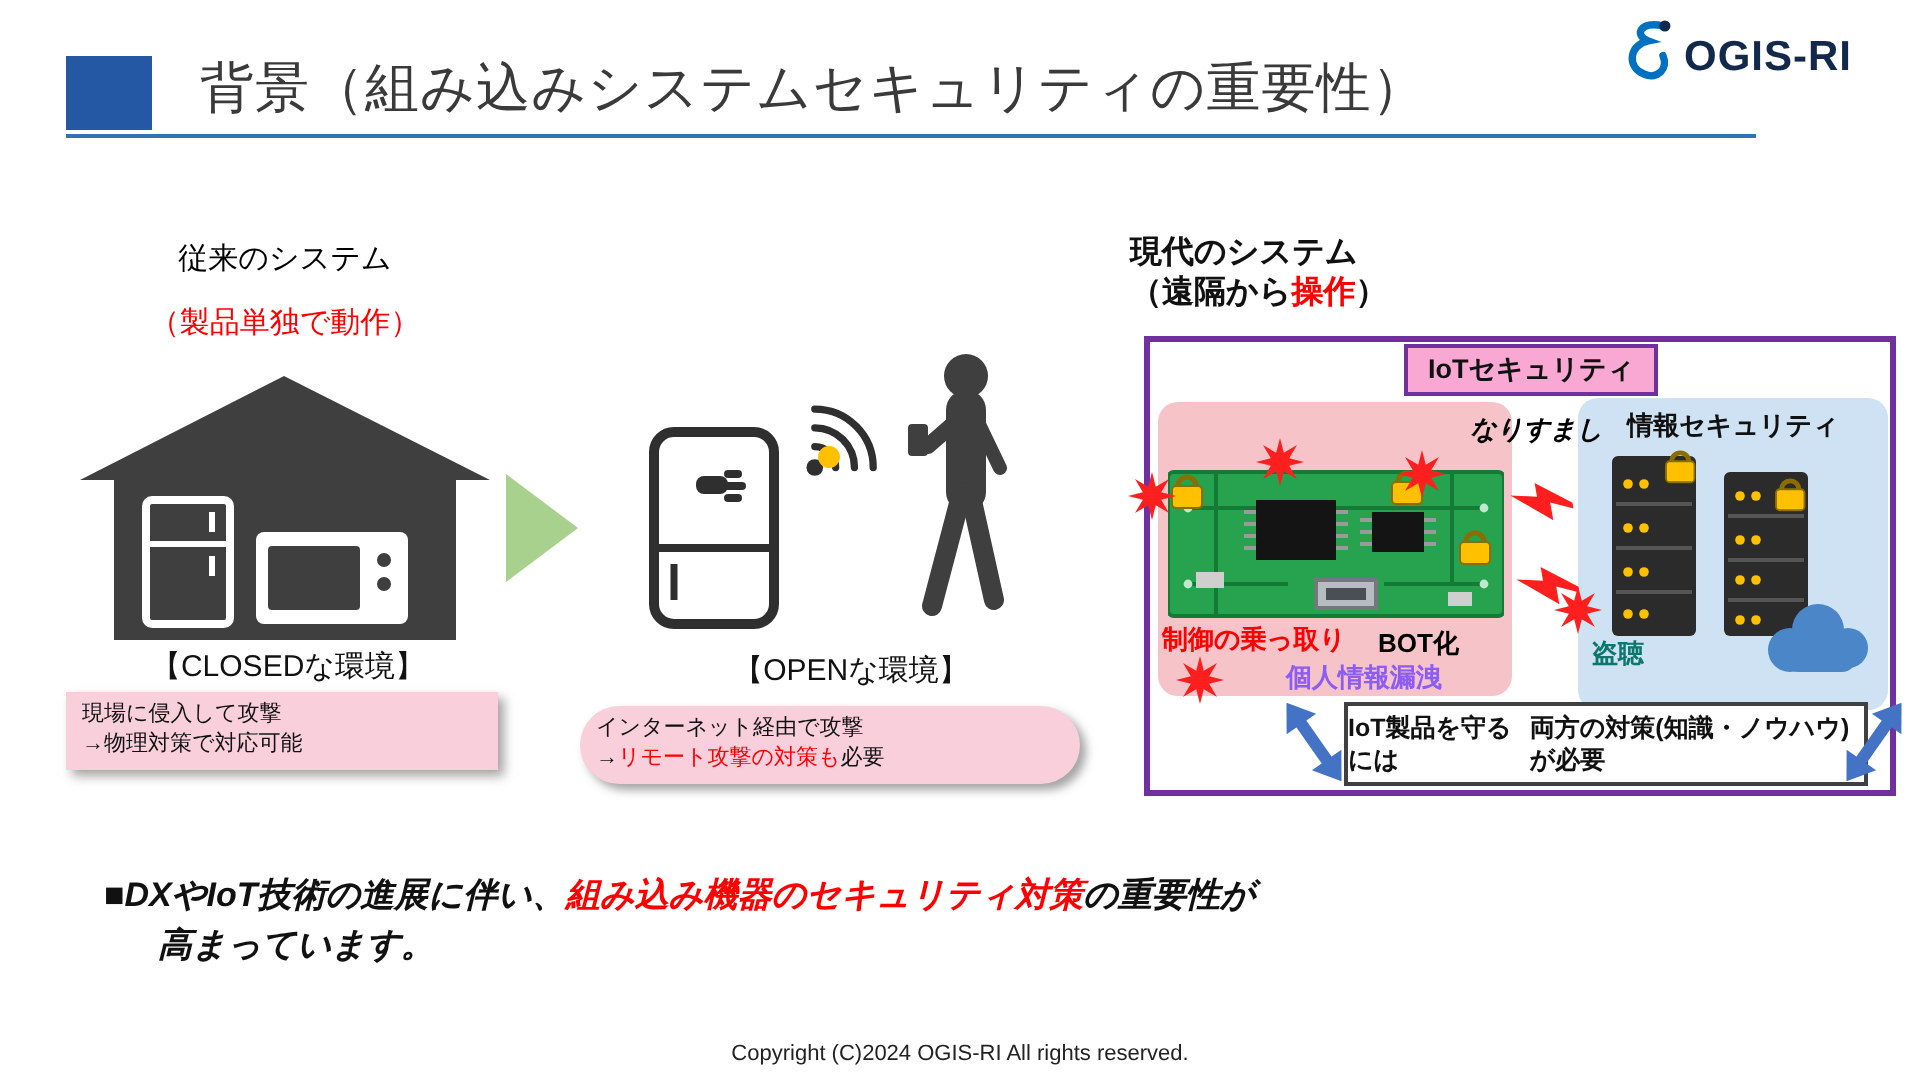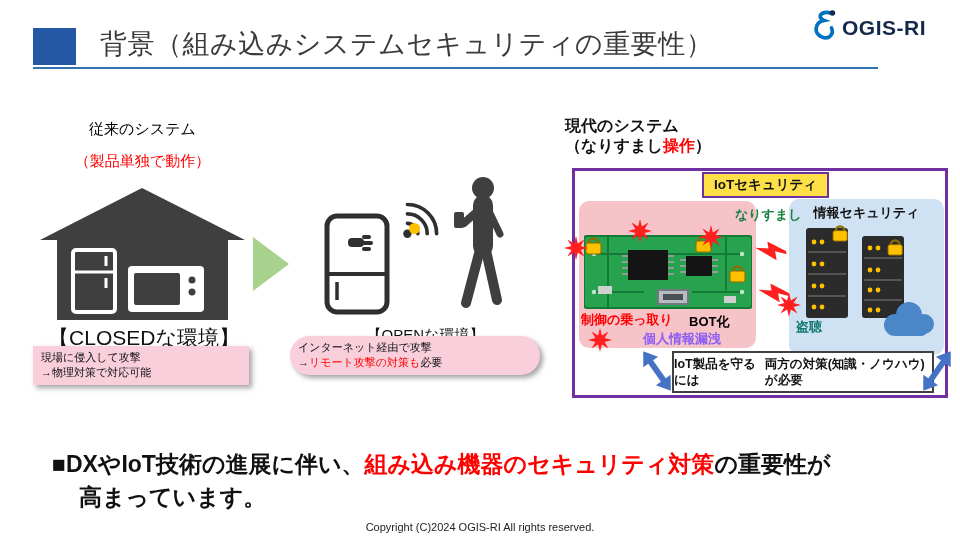--- a/index.html
+++ b/index.html
@@ -13,52 +13,52 @@
   .title-square{left:33px;top:28px;width:43px;height:37px;background:#2457a4;}
   .page-title{left:100px;top:26px;font-size:27px;color:#3a3a3a;letter-spacing:.5px;white-space:nowrap;}
   .title-rule{left:33px;top:67px;width:845px;height:2px;background:#2e74b5;}
   .logo{left:812px;top:8px;display:flex;align-items:center;gap:4px;}
   .logo-text{font-size:21px;font-weight:bold;color:#13294b;letter-spacing:.5px;}
 
   
   .legacy-title{left:45px;top:120px;width:195px;text-align:center;font-size:15px;color:#000;}
   .legacy-sub{left:45px;top:152px;width:195px;text-align:center;font-size:15px;color:#ff0000;}
   .house-icon{left:40px;top:188px;width:205px;height:132px;}
-  .closed-label{left:40px;top:324px;width:208px;text-align:center;font-size:21px;}
+  .closed-label{left:40px;top:324px;width:208px;text-align:center;font-size:15px;}
   .attack-box{background:#f8cfdb;box-shadow:3px 3px 5px rgba(90,90,90,.55);
     font-size:11px;line-height:1.4;padding:4px 8px;}
   .legacy-box{left:33px;top:346px;width:200px;}
 
   
   .green-arrow{left:253px;top:237px;width:0;height:0;
     border-top:27px solid transparent;border-bottom:27px solid transparent;
     border-left:36px solid #a9d18e;}
   .fridge-icon{left:322px;top:212px;width:70px;height:104px;}
   .wifi-icon{left:398px;top:192px;width:48px;height:48px;}
   .yellow-dot{left:409px;top:223px;width:11px;height:11px;border-radius:50%;background:#ffc000;}
   .person-icon{left:452px;top:176px;width:58px;height:138px;}
   .open-label{left:318px;top:326px;width:215px;text-align:center;font-size:15px;}
-  .open-box{left:290px;top:336px;width:234px;border-radius:21px;}
+  .open-box{left:290px;top:353px;width:234px;border-radius:21px;}
   .red{color:#ff0000;}
 
   
   .modern-title{left:565px;top:116px;font-size:16px;font-weight:bold;}
   .modern-sub{left:565px;top:136px;font-size:16px;font-weight:bold;}
   .iot-frame{left:572px;top:168px;width:376px;height:230px;border:3px solid #7030a0;background:#fff;box-sizing:border-box;}
   .iot-label{left:702px;top:172px;padding:2px 10px;font-size:13.5px;font-weight:bold;
-    background:#fde047;border:2px solid #7030a0;z-index:5;}
+    background:#f9a8d4;border:2px solid #7030a0;z-index:5;}
   .panel{border-radius:10px;}
   .panel-embedded{left:579px;top:201px;width:177px;height:147px;background:#f5c3c8;}
   .embedded-label{left:586px;top:205px;font-size:13px;font-weight:600;z-index:2;}
   .pcb-icon{left:584px;top:228px;width:168px;height:86px;z-index:1;}
   .threat{font-size:13px;font-weight:bold;z-index:4;white-space:nowrap;}
   .threat-hijack{left:581px;top:311px;color:#ff0000;}
   .threat-bot{left:689px;top:313px;color:#000;}
   .threat-leak{left:643px;top:330px;color:#8b5cf6;}
-  .threat-spoofing{left:735px;top:206px;color:#15803d;}
+  .threat-spoofing{left:735px;top:206px;color:#000000;font-style:italic;}
   .threat-eavesdrop{left:796px;top:318px;color:#0f766e;}
   .panel-info{left:789px;top:199px;width:155px;height:156px;background:#cfe2f3;}
   .info-label{left:789px;top:204px;width:155px;text-align:center;font-size:13px;font-weight:600;z-index:2;}
   .servers-icon{left:800px;top:224px;width:112px;height:96px;z-index:1;}
   .cloud-icon{left:878px;top:298px;width:62px;height:42px;z-index:1;}
   .burst{width:24px;height:24px;z-index:6;}
   .burst-1{left:564px;top:236px;}
   .burst-2{left:628px;top:219px;}
   .burst-3{left:699px;top:225px;}
   .burst-4{left:588px;top:328px;}
@@ -67,21 +67,21 @@
   .bolt-1{left:761px;top:236px;transform:rotate(80deg);}
   .bolt-2{left:764px;top:278px;transform:rotate(80deg);}
   .need-box{left:672px;top:351px;width:262px;height:42px;background:#fff;border:2px solid #404040;
     box-sizing:border-box;display:flex;flex-direction:row;align-items:center;justify-content:center;
     font-size:12.5px;font-weight:bold;line-height:1.3;z-index:3;}
   .need-arrow{width:24px;height:48px;z-index:4;}
   .need-arrow-left{left:645px;top:347px;transform:rotate(-35deg);}
   .need-arrow-right{left:925px;top:347px;transform:rotate(35deg);}
 
   
-  .conclusion{left:52px;top:448px;width:885px;font-size:23px;font-weight:bold;line-height:1.45;color:#111;}
+  .conclusion{left:52px;top:436px;width:885px;font-size:17px;font-weight:bold;line-height:1.45;color:#111;font-style:italic;}
   .conclusion .line2{padding-left:27px;}
   .footer{left:0;top:521px;width:960px;text-align:center;font-size:11px;color:#222;}
 </style>
 </head>
 <body>
 
 <div class="slide">
 
   <div class="abs title-square"></div>
   <div class="abs page-title">背景（組み込みシステムセキュリティの重要性）</div>
@@ -163,21 +163,21 @@
     </svg>
   </div>
 
   <div class="abs open-label">【OPENな環境】</div>
   <div class="abs attack-box open-box">
     <div>インターネット経由で攻撃</div>
     <div><span>→</span><span class="red">リモート攻撃の対策も</span><span>必要</span></div>
   </div>
 
   <div class="abs modern-title">現代のシステム</div>
-  <div class="abs modern-sub"><span>（なりすまし</span><span class="red">操作</span><span>）</span></div>
+  <div class="abs modern-sub"><span>（遠隔から</span><span class="red">操作</span><span>）</span></div>
 
   <div class="abs iot-frame"></div>
   <div class="abs iot-label">IoTセキュリティ</div>
 
   <div class="abs panel panel-embedded"></div>
 
   <div class="abs pcb-icon">
     <svg width="168" height="86" viewBox="0 0 168 86">
       <rect x="0" y="8" width="168" height="72" rx="3" fill="#27a24e" stroke="#157a36" stroke-width="2"></rect>
       <g stroke="#157a36" stroke-width="2" fill="none">

